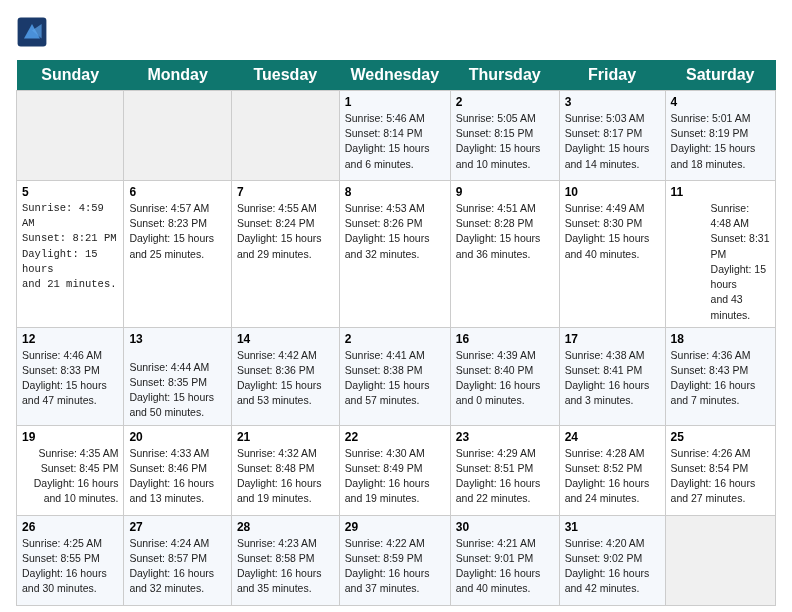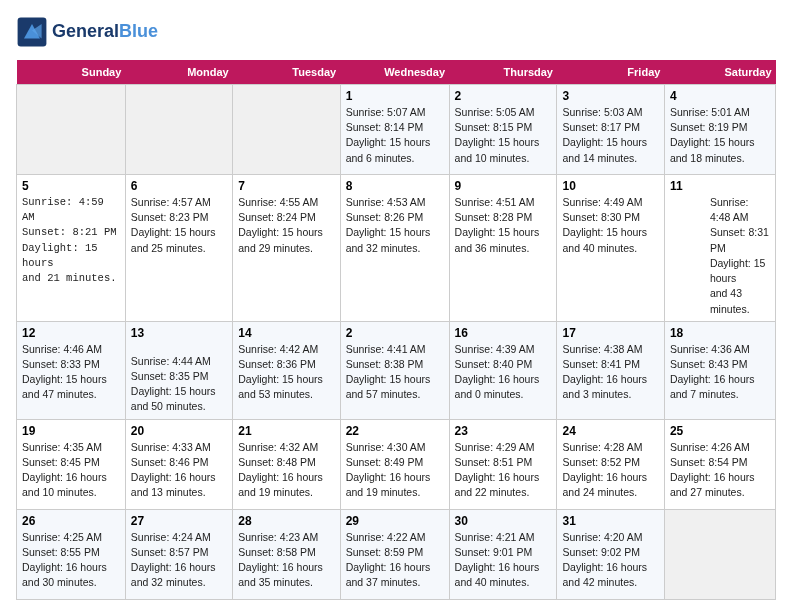--- a/index.html
+++ b/index.html
@@ -45,25 +45,25 @@
     .location-title {
       font-size: 16px;
       color: #333;
     }
     table {
       width: 100%;
       border-collapse: collapse;
       font-size: 11px;
     }
     thead tr th {
-      background-color: #be185d;
+      background-color: #0f766e;
       color: #fff;
       padding: 6px 4px;
-      text-align: right;
-      font-size: 11px;
+      text-align: center;
+      font-size: 16px;
       font-weight: bold;
     }
     tbody tr td {
       border: 1px solid #ccc;
       vertical-align: top;
       padding: 4px 5px;
       height: 90px;
       width: 113px;
     }
     tbody tr:nth-child(odd) td {
@@ -90,23 +90,20 @@
 </head>
 <body>
 
 <div class="header">
   <div class="logo">
     <svg class="logo-icon" viewBox="0 0 40 40">
       <rect x="2" y="2" width="36" height="36" rx="4" fill="#1a3a6b"></rect>
       <polygon points="10,28 20,10 30,28" fill="#4a90d9"></polygon>
       <polygon points="20,18 32,10 32,28" fill="#5ba3e8" opacity="0.7"></polygon>
     </svg>
-    <div class="logo-text">
-        <div style="font-size:18px;font-weight:bold;color:#1a3a6b;line-height:1.1;">General<span style="color:#4a90d9;">Blue</span></div>
-      </div>
   </div>
   <div class="title-block">
     <div class="month-title"></div>
     <div class="location-title"></div>
   </div>
 </div>
 
 <table>
   <thead>
     <tr>
@@ -119,21 +116,21 @@
         <th>Saturday</th>
       </tr>
   </thead>
   <tbody id="calendar-body">
   <tr>
         <td class="empty-cell"></td>
         <td class="empty-cell"></td>
         <td class="empty-cell"></td>
         <td>
           <span class="day-num">1</span>
-          <div class="day-info" style="white-space: pre-line;">Sunrise: 5:07 AM
+          <div class="day-info" style="white-space: pre-line;">Sunrise: 5:46 AM
 Sunset: 8:14 PM
 Daylight: 15 hours
 and 6 minutes.</div>
         </td>
         <td>
           <span class="day-num">2</span>
           <div class="day-info" style="white-space: pre-line;">Sunrise: 5:05 AM
 Sunset: 8:15 PM
 Daylight: 15 hours
 and 10 minutes.</div>
@@ -251,21 +248,21 @@
           <span class="day-num">18</span>
           <div class="day-info" style="white-space: pre-line;">Sunrise: 4:36 AM
 Sunset: 8:43 PM
 Daylight: 16 hours
 and 7 minutes.</div>
         </td>
       </tr>
       <tr>
         <td>
           <span class="day-num">19</span>
-          <div class="day-info" style="white-space: pre-line;">Sunrise: 4:35 AM
+          <div class="day-info" style="white-space: pre-line; text-align: right;">Sunrise: 4:35 AM
 Sunset: 8:45 PM
 Daylight: 16 hours
 and 10 minutes.</div>
         </td>
         <td>
           <span class="day-num">20</span>
           <div class="day-info" style="white-space: pre-line;">Sunrise: 4:33 AM
 Sunset: 8:46 PM
 Daylight: 16 hours
 and 13 minutes.</div>

